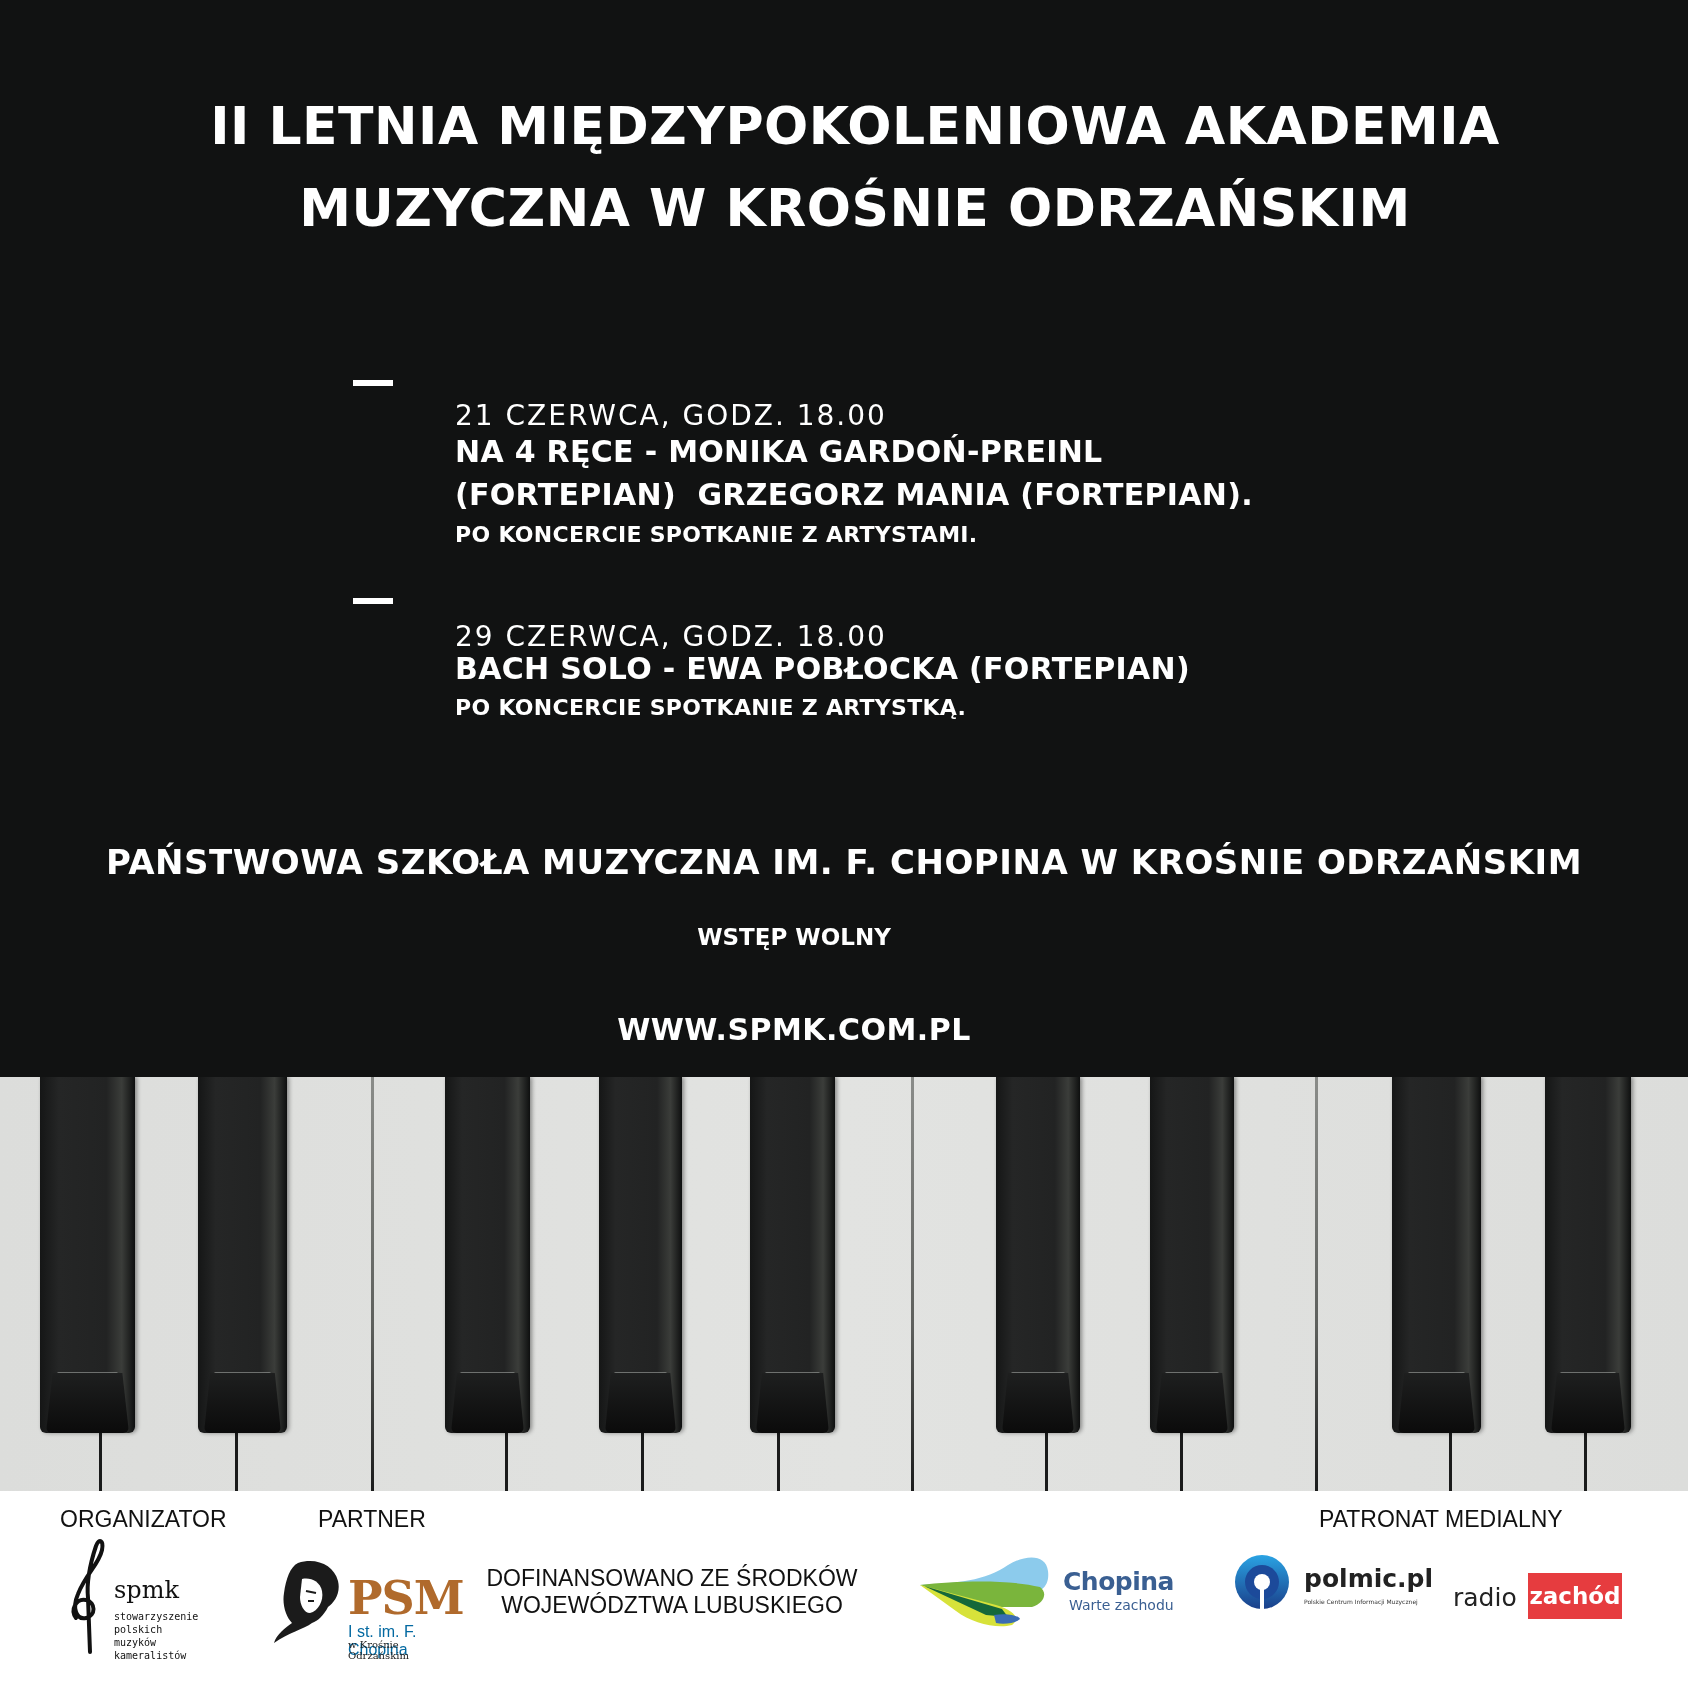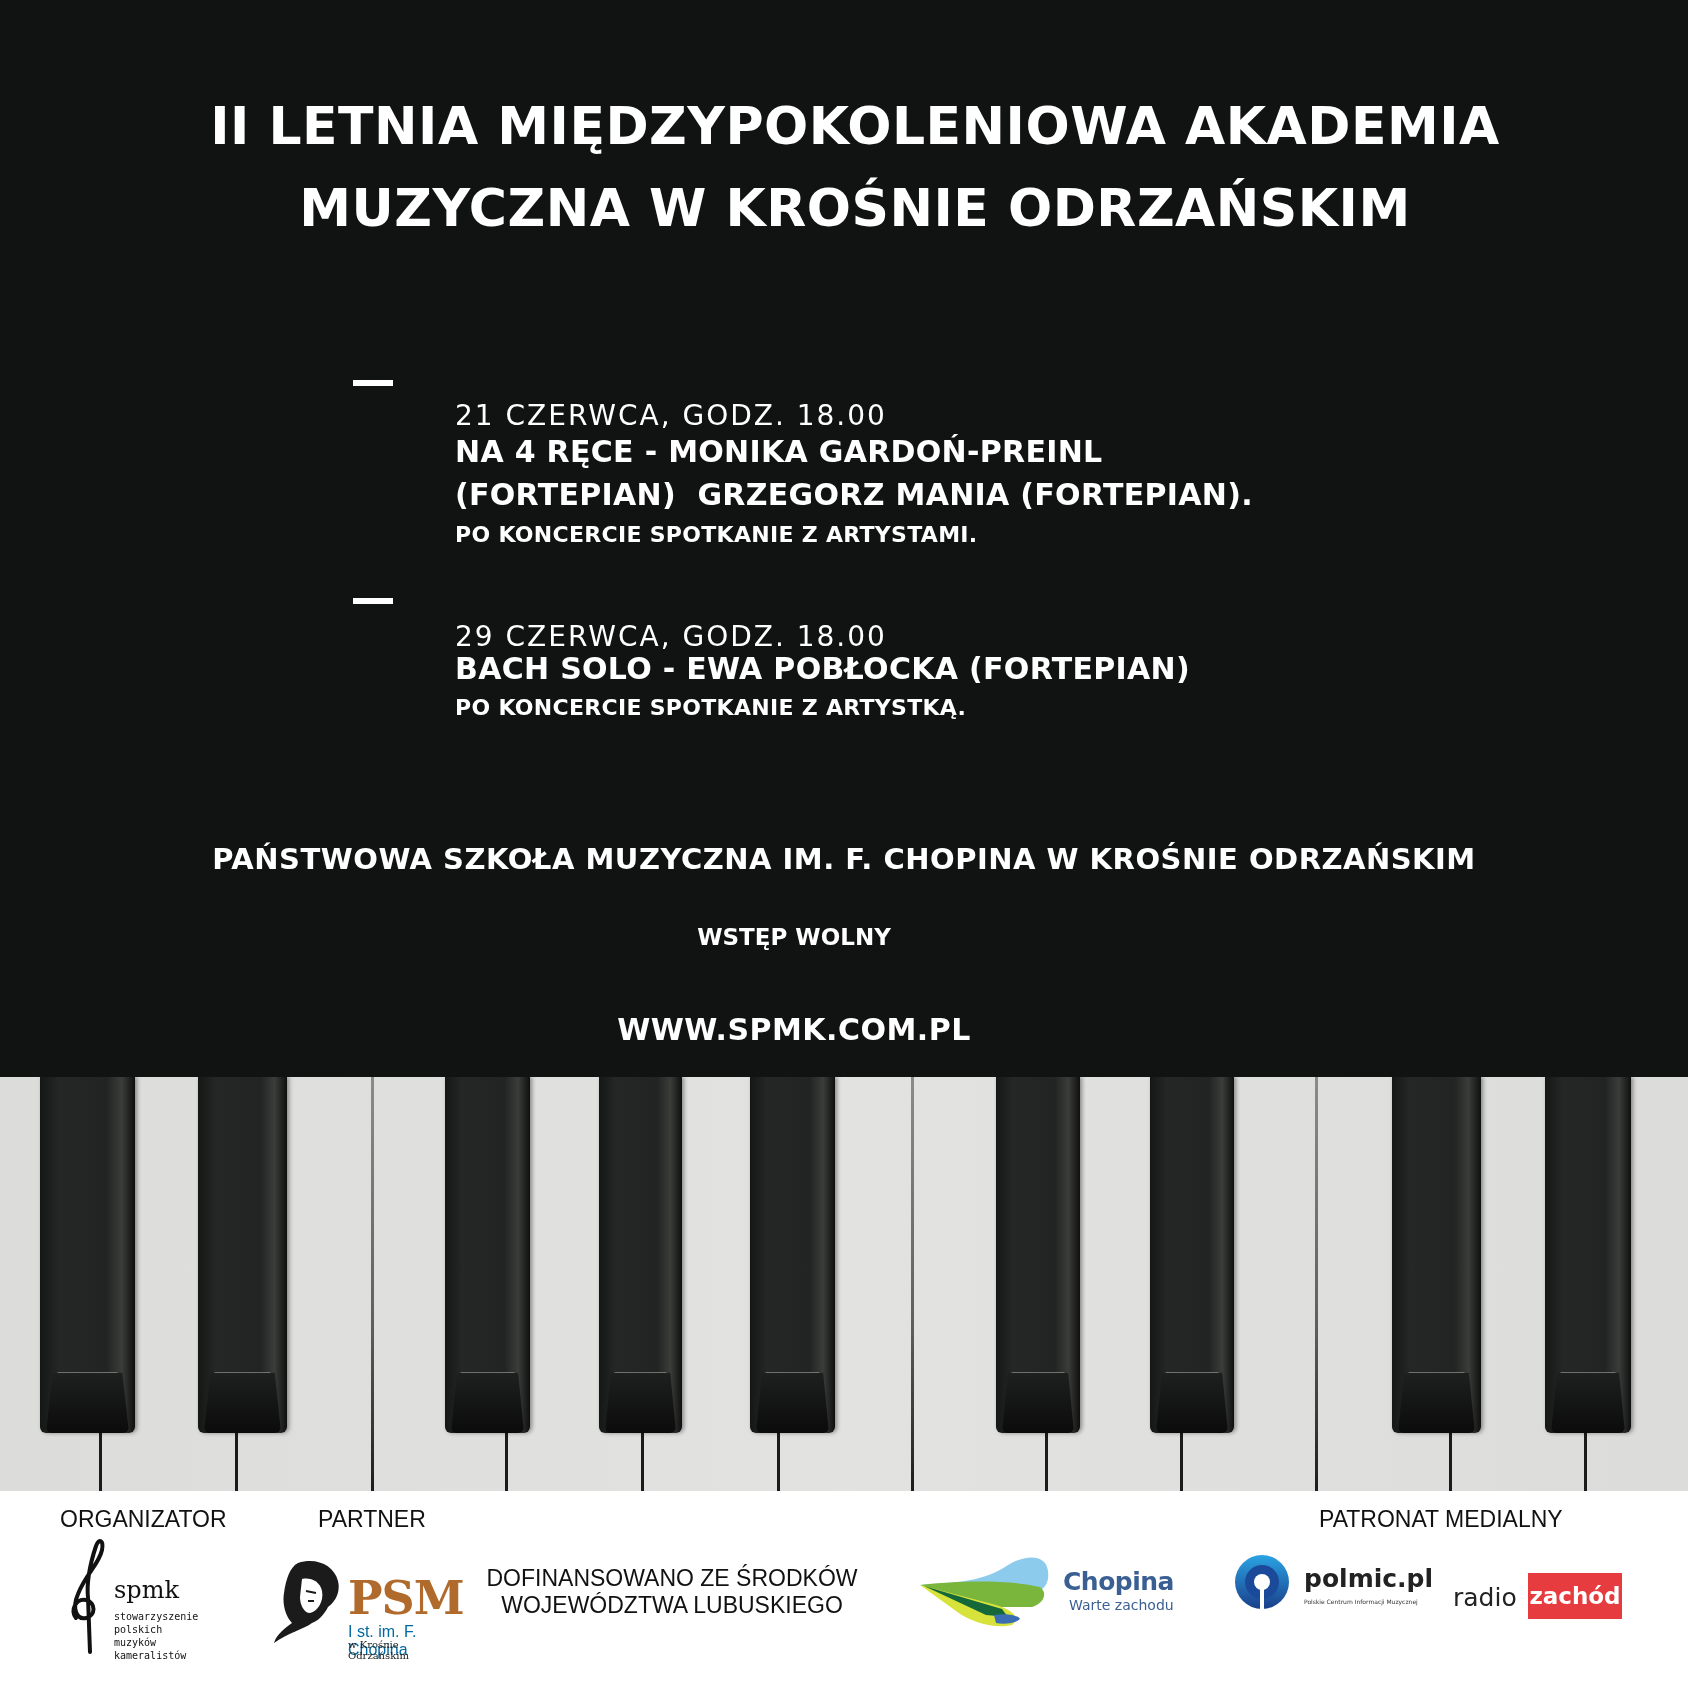--- a/index.html
+++ b/index.html
@@ -6,21 +6,21 @@
   body{width:1688px;height:1688px;position:relative;overflow:hidden;background:#ffffff;font-family:"DejaVu Sans","Liberation Sans",sans-serif;}
   .dark{position:absolute;left:0;top:0;width:1688px;height:1077px;background:#111212;}
   .title{position:absolute;left:0;width:1688px;text-align:center;color:#fff;font-family:"DejaVu Sans",sans-serif;font-weight:bold;font-size:52px;letter-spacing:0.5px;line-height:60px;padding-left:11px;}
   .t1{top:96px;}
   .t2{top:178px;}
   .dash{position:absolute;left:353px;width:40px;height:6px;background:#fff;}
   .date{position:absolute;left:455px;color:#fff;font-family:"DejaVu Sans",sans-serif;font-weight:normal;font-size:28px;letter-spacing:2px;line-height:34px;margin-top:32px;}
   .ctitle{position:absolute;left:455px;color:#fff;font-family:"DejaVu Sans",sans-serif;font-weight:bold;font-size:30px;letter-spacing:0.3px;line-height:44px;white-space:pre;}
   .csmall{position:absolute;left:455px;color:#fff;font-family:"DejaVu Sans",sans-serif;font-weight:bold;font-size:22px;letter-spacing:0.3px;line-height:28px;}
   .center{position:absolute;left:0;width:1688px;text-align:center;color:#fff;font-family:"DejaVu Sans",sans-serif;font-weight:bold;}
-  .school{top:842px;font-size:29px;letter-spacing:0.5px;}
+  .school{top:842px;font-size:34px;letter-spacing:0.5px;}
   .free{top:924px;font-size:23px;left:-50px;}
   .www{top:1012px;font-size:30px;left:-50px;letter-spacing:0.5px;}
   .keyboard{position:absolute;left:0;top:1077px;width:1688px;height:414px;background:linear-gradient(90deg,#dcdddb,#e2e3e1 50%,#dcdddb);overflow:hidden;}
   .wline{position:absolute;top:0;width:3px;height:414px;background:linear-gradient(180deg,#8a8c89 0%,#5e605d 60%,#1b1c1c 100%);}
   .wline.low{top:355px;height:59px;background:#1a1b1b;}
   .bkey{position:absolute;top:0;height:356px;background:linear-gradient(90deg,#151616 0%,#252626 20%,#222323 70%,#3b3d3a 86%,#0e0f0f 100%);border-radius:0 0 6px 6px;box-shadow:2px 0 4px rgba(0,0,0,0.4);}
   .bkey::after{content:"";position:absolute;left:6px;right:6px;bottom:0;height:60px;background:linear-gradient(180deg,#1e1f1f,#0b0b0b);border-radius:0 0 6px 6px;clip-path:polygon(8% 0,92% 0,100% 100%,0 100%);}
   .bkey::before{content:"";position:absolute;left:18%;right:18%;bottom:58px;height:3px;background:#8f918e;border-radius:2px;opacity:0.7;}
   .footer{position:absolute;left:0;top:1491px;width:1688px;height:197px;background:#fff;}
   .flabel{position:absolute;top:15px;font-family:"Liberation Sans",sans-serif;font-size:23px;color:#111;}

